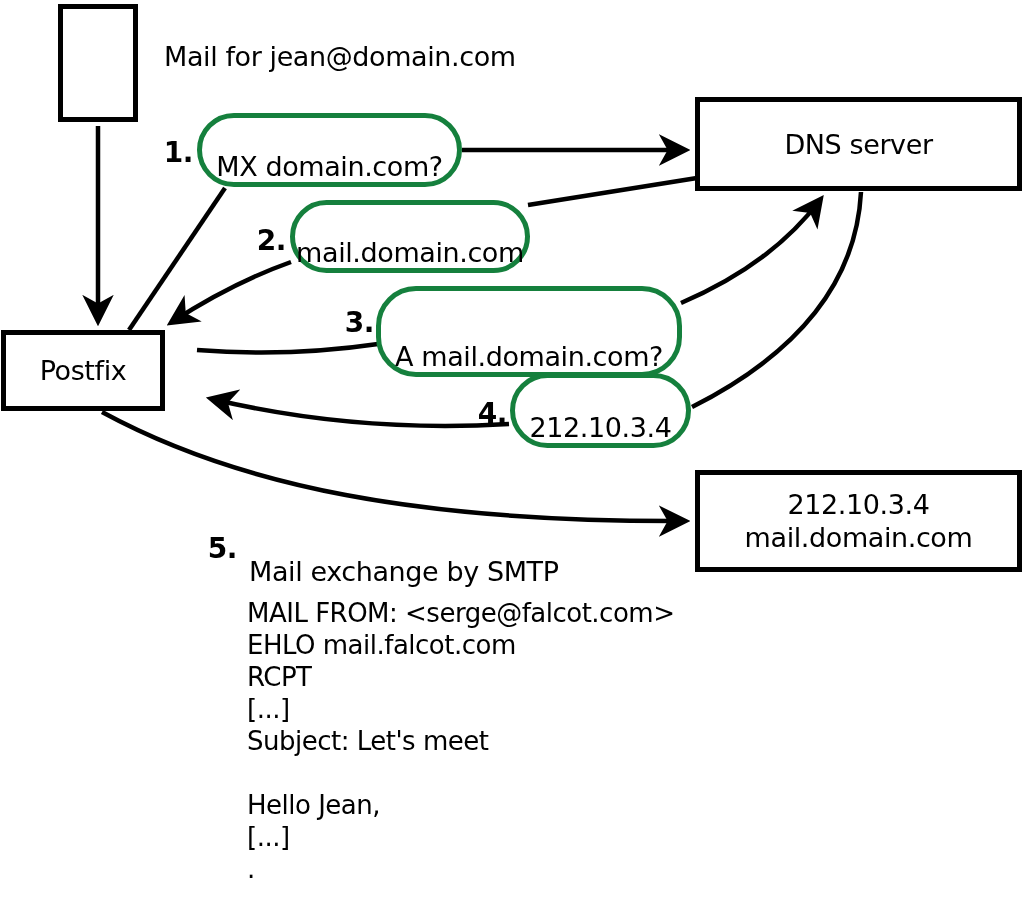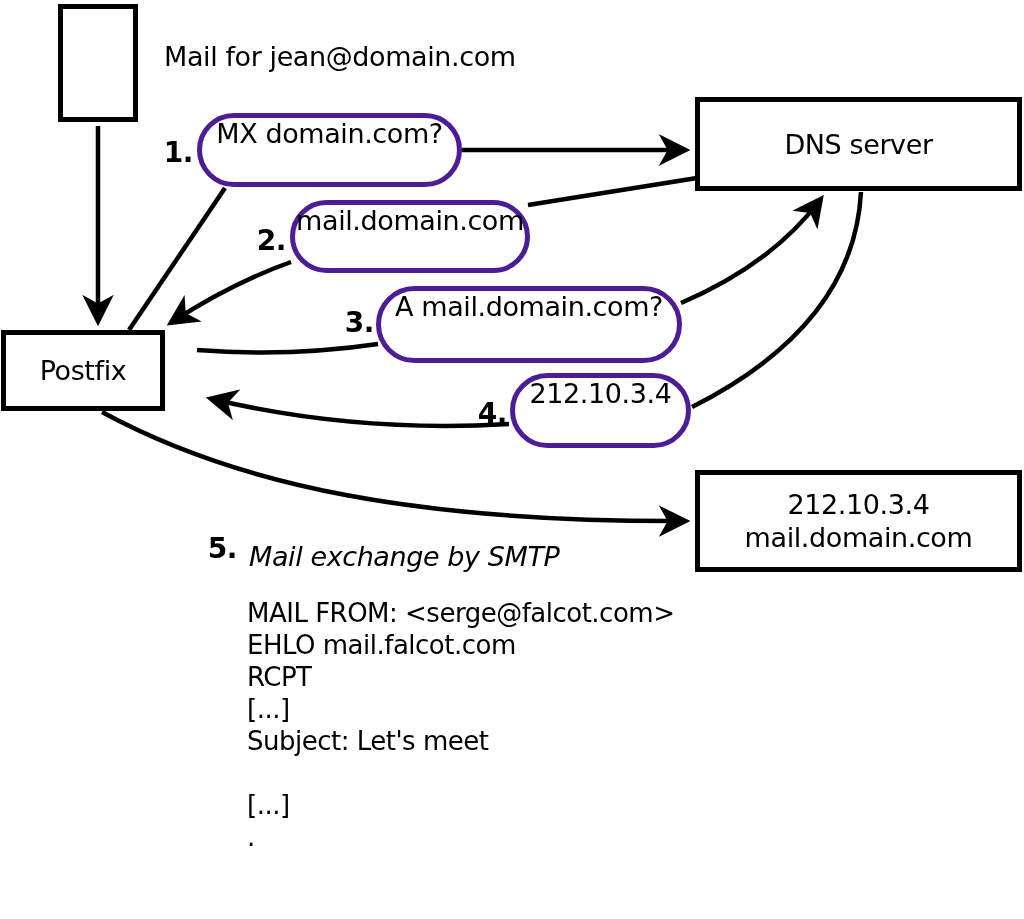--- a/index.html
+++ b/index.html
@@ -40,25 +40,25 @@
   .box .lbl{
     font-size:27px;
     letter-spacing:-0.4px;
     line-height:33px;
     text-align:center;
     white-space:nowrap;
   }
   .pill{
     position:absolute;
     box-sizing:border-box;
-    border:5px solid #4c1d95;
+    border:5px solid #15803d;
     border-radius:40px;
     background:#fff;
     display:flex;
-    align-items:flex-start;
+    align-items:flex-end;
     justify-content:center;
   }
   .pill .lbl{
     font-size:27px;
     letter-spacing:-0.4px;
     white-space:nowrap;
   }
   .smtp{
     position:absolute;
     left:247px;
@@ -118,36 +118,37 @@
   <div class="pill" style="left:197px;top:113px;width:265px;height:74px;">
     <span class="lbl">MX domain.com?</span>
   </div>
 
   <div class="num" style="left:218px;top:224px;width:68px;">2.</div>
   <div class="pill" style="left:290px;top:200px;width:240px;height:73px;">
     <span class="lbl">mail.domain.com</span>
   </div>
 
   <div class="num" style="left:306px;top:306px;width:68px;">3.</div>
-  <div class="pill" style="left:376px;top:286px;width:306px;height:77px;">
+  <div class="pill" style="left:376px;top:286px;width:306px;height:91px;">
     <span class="lbl">A mail.domain.com?</span>
   </div>
 
   <div class="num" style="left:439px;top:397px;width:68px;">4.</div>
   <div class="pill" style="left:510px;top:373px;width:181px;height:75px;">
     <span class="lbl">212.10.3.4</span>
   </div>
 
   <div class="num" style="left:170px;top:532px;width:67px;">5.</div>
-  <div class="txt" style="left:249px;top:541px;font-style:italic;">Mail exchange by SMTP</div>
+  <div class="txt" style="left:249px;top:556px;">Mail exchange by SMTP</div>
 
   <div class="smtp">
     <div class="line">MAIL FROM: &lt;serge@falcot.com&gt;</div>
     <div class="line">EHLO mail.falcot.com</div>
     <div class="line">RCPT</div>
     <div class="line">[...]</div>
     <div class="line">Subject: Let's meet</div>
     <div class="line"></div>
+    <div class="line">Hello Jean,</div>
     <div class="line">[...]</div>
     <div class="line">.</div>
   </div>
 
 </div>
 
 </body></html>

